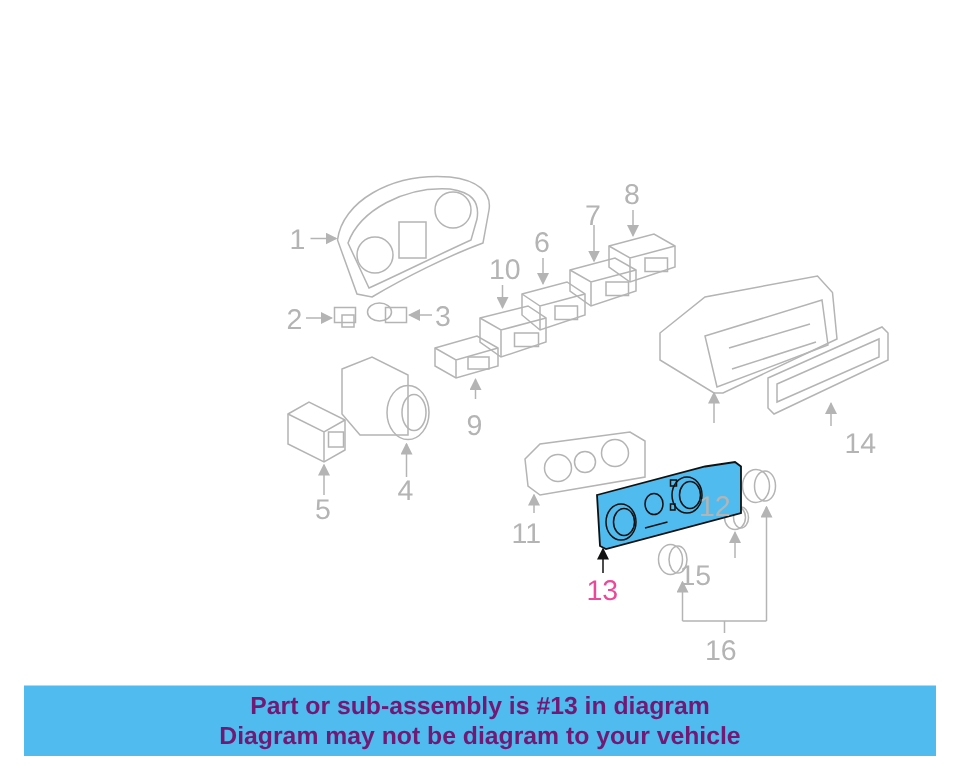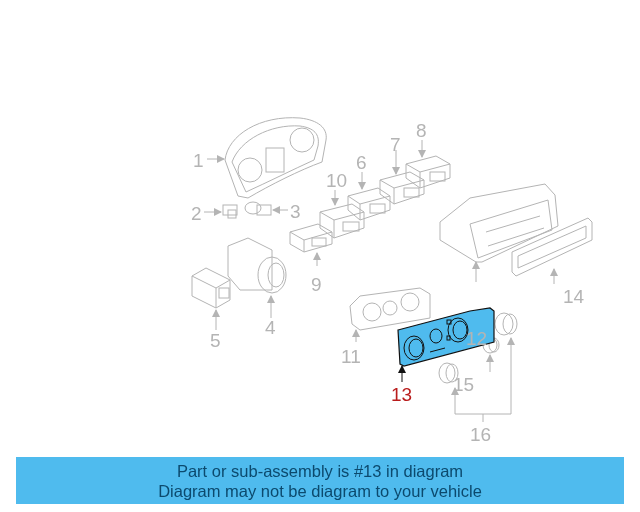--- a/index.html
+++ b/index.html
@@ -1,21 +1,21 @@
 <!DOCTYPE html>
 <html><head>
 <meta charset="utf-8">
 <style>
   html,body{margin:0;padding:0;background:#ffffff;}
   body{width:640px;height:512px;position:relative;overflow:hidden;font-family:"Liberation Sans",sans-serif;}
   #diagram{position:absolute;left:0;top:0;width:640px;height:450px;}
   .lbl{position:absolute;font-size:19px;color:#b4b4b4;line-height:1;font-family:"Liberation Sans",sans-serif;}
-  .lbl.active{color:#b91c1c;}
+  .lbl.active{color:#ec4899;}
   #banner{position:absolute;left:16px;top:457px;width:608px;height:47px;background:#4fbbee;text-align:center;}
-  #banner div{font-size:16.5px;line-height:20px;color:#0c4a6e;}
+  #banner div{font-size:16.5px;line-height:20px;color:#701a75;font-weight:bold;}
   #banner .l1{padding-top:4px;}
 </style>
 </head>
 <body>
 
 <svg id="diagram" viewBox="0 0 640 450" xmlns="http://www.w3.org/2000/svg">
   <defs>
     <marker id="ah" markerWidth="8" markerHeight="8" refX="7" refY="4" orient="auto">
       <path d="M0,0 L8,4 L0,8 z" fill="#b4b4b4"></path>
     </marker>

